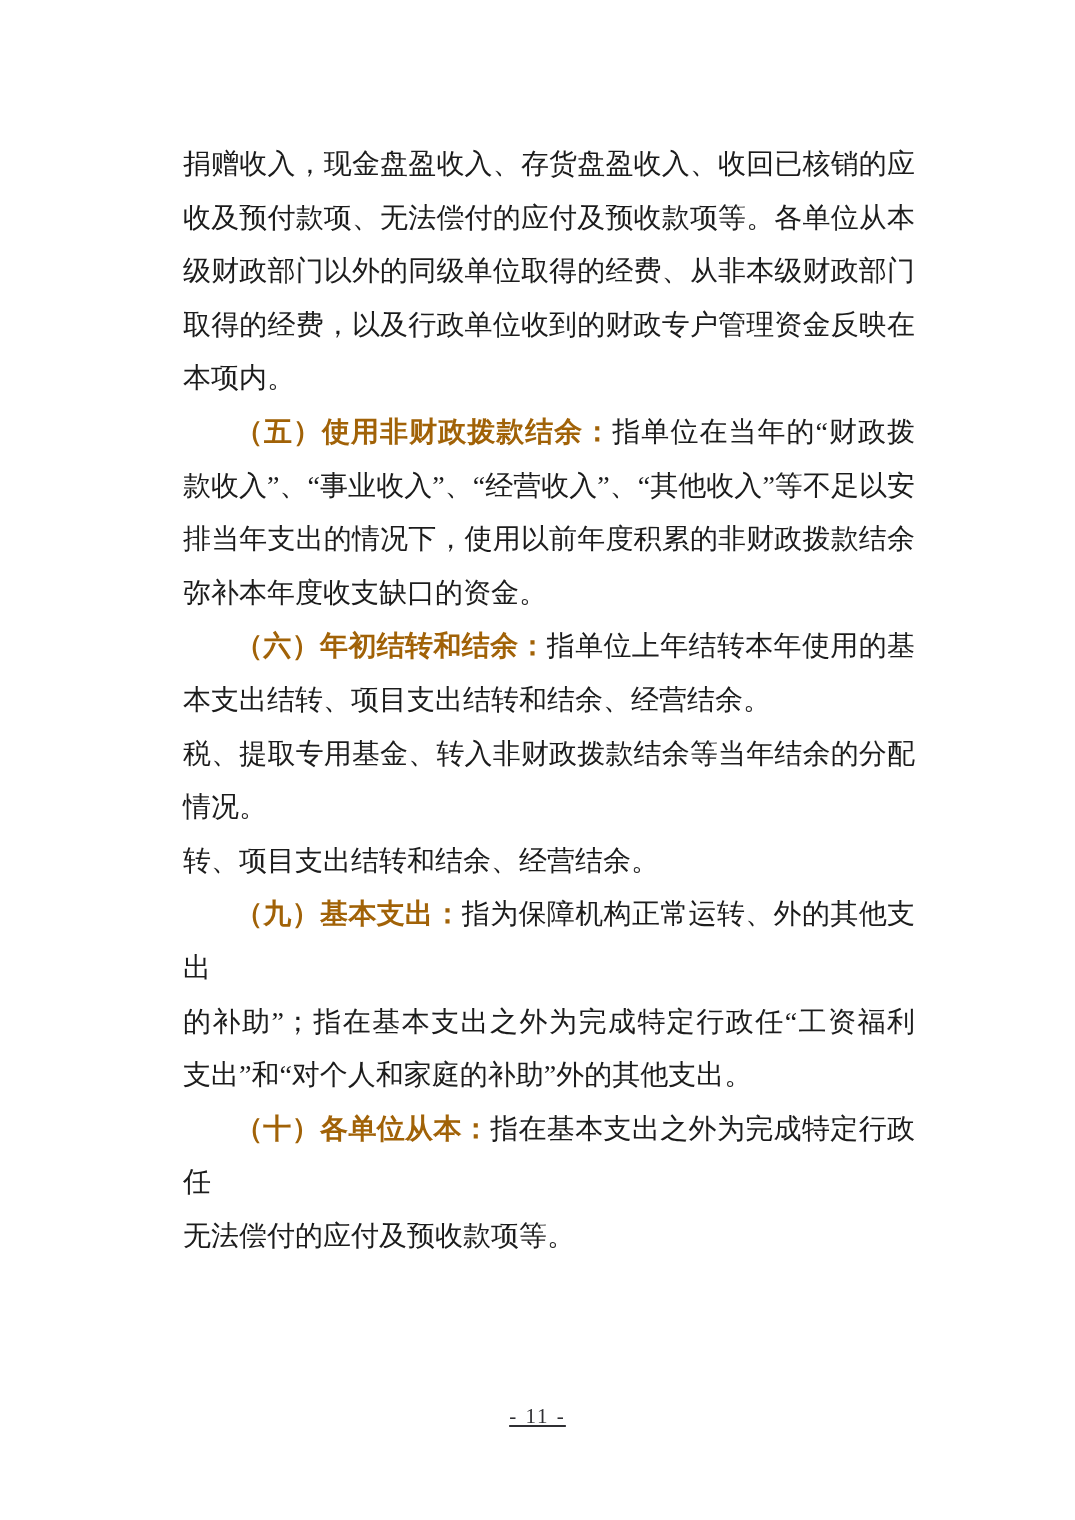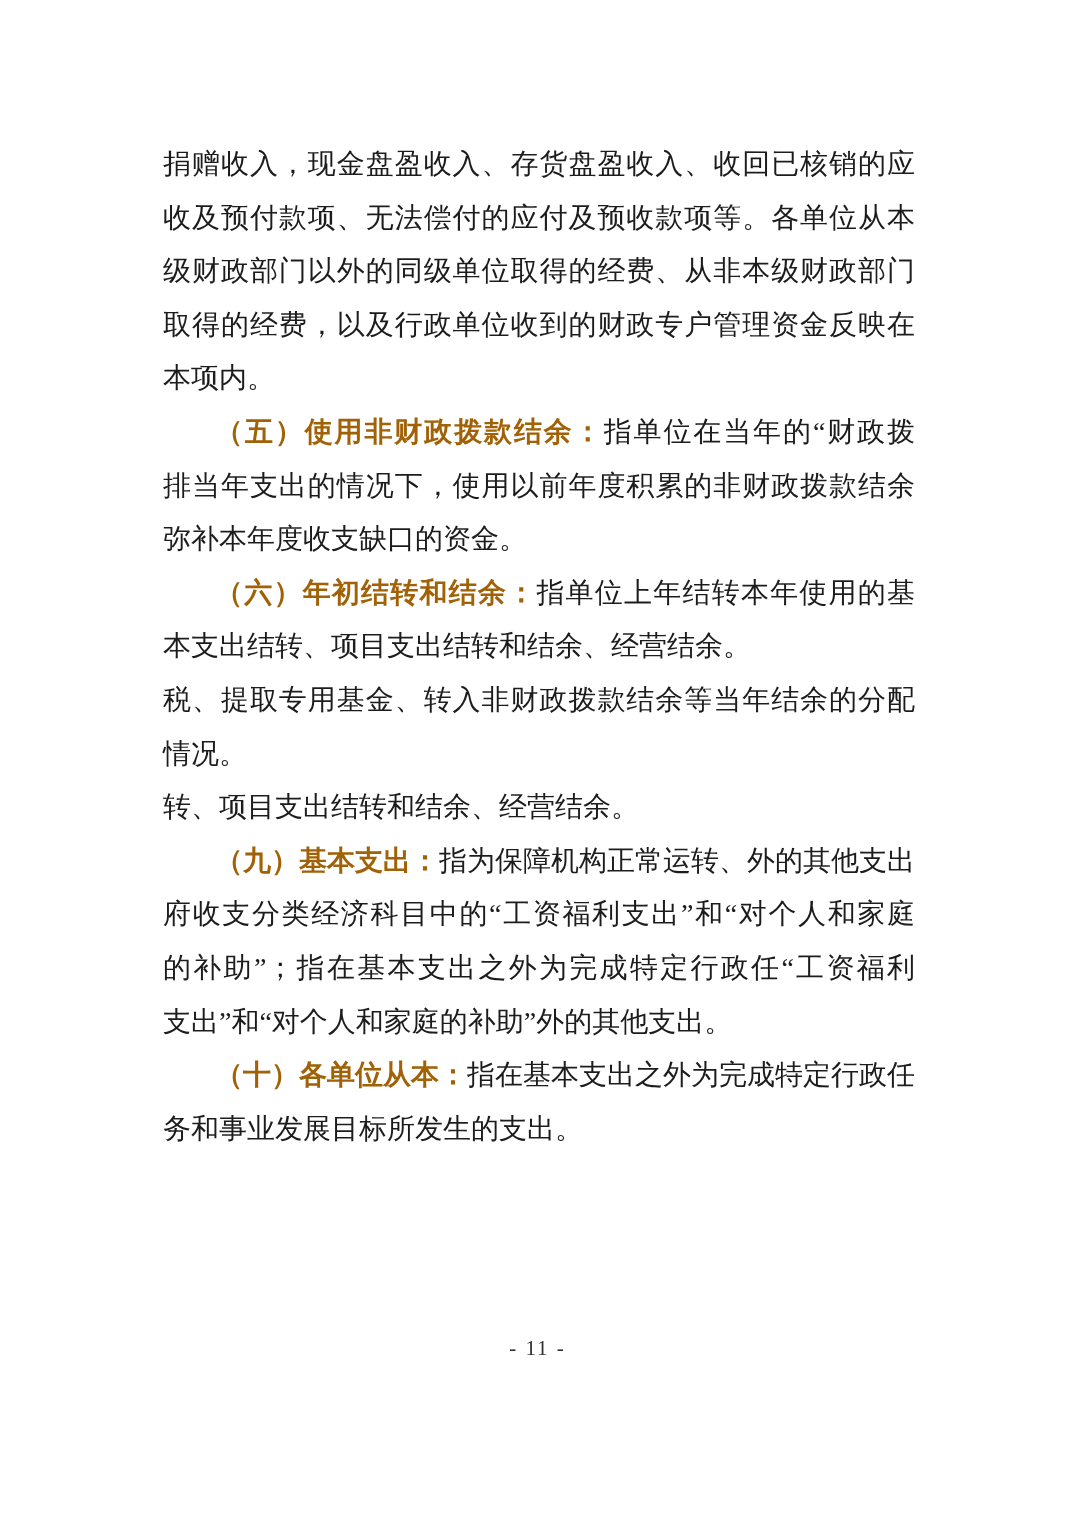--- a/index.html
+++ b/index.html
@@ -21,70 +21,72 @@
     left: 163px;
     top: 137px;
     width: 752px;
     font-size: 28px;
     line-height: 53.6px;
   }
   .line {
     text-align: justify;
     text-align-last: justify;
     white-space: normal;
+    margin-left: 20px;
   }
   .line.last {
     text-align-last: left;
   }
   .line.indent {
     text-indent: 52px;
   }
   .b {
     font-weight: bold;
     color: #a16207;
   }
   .pageno {
     position: absolute;
-    top: 1336px;
+    top: 1404px;
     left: 0;
     width: 100%;
     text-align: center;
     font-size: 21px;
     letter-spacing: 2px;
     color: #2f2f33;
+    text-decoration: underline;
   }
 </style>
 </head>
 <body>
 
 <div class="page">
   <div class="content">
 
     <div class="line"><span>捐赠收入，现金盘盈收入、存货盘盈收入、收回已核销的应</span></div>
     <div class="line"><span>收及预付款项、无法偿付的应付及预收款项等。各单位从本</span></div>
     <div class="line"><span>级财政部门以外的同级单位取得的经费、从非本级财政部门</span></div>
     <div class="line"><span>取得的经费，以及行政单位收到的财政专户管理资金反映在</span></div>
     <div class="line last"><span>本项内。</span></div>
 
     <div class="line indent"><span class="b">（五）使用非财政拨款结余：</span><span>指单位在当年的“财政拨</span></div>
+    <div class="line"><span>款收入”、“事业收入”、“经营收入”、“其他收入”等不足以安</span></div>
     <div class="line"><span>排当年支出的情况下，使用以前年度积累的非财政拨款结余</span></div>
     <div class="line last"><span>弥补本年度收支缺口的资金。</span></div>
 
     <div class="line indent"><span class="b">（六）年初结转和结余：</span><span>指单位上年结转本年使用的基</span></div>
     <div class="line last"><span>本支出结转、项目支出结转和结余、经营结余。</span></div>
 
     <div class="line"><span>税、提取专用基金、转入非财政拨款结余等当年结余的分配</span></div>
     <div class="line last"><span>情况。</span></div>
 
     <div class="line last"><span>转、项目支出结转和结余、经营结余。</span></div>
 
     <div class="line indent"><span class="b">（九）基本支出：</span><span>指为保障机构正常运转、外的其他支出</span></div>
-    <div class="line"><span>府收支分类经济科目中的“工资福利支出”和“对个人和家庭</span></div>
     <div class="line"><span>的补助”；指在基本支出之外为完成特定行政任“工资福利</span></div>
     <div class="line last"><span>支出”和“对个人和家庭的补助”外的其他支出。</span></div>
 
     <div class="line indent"><span class="b">（十）各单位从本：</span><span>指在基本支出之外为完成特定行政任</span></div>
-    <div class="line last"><span>务和事业发展目标所发生的支出。</span></div>
+    <div class="line last"><span>无法偿付的应付及预收款项等。</span></div>
 
   </div>
 
   <div class="pageno">- 11 -</div>
 </div>
 
 </body></html>

